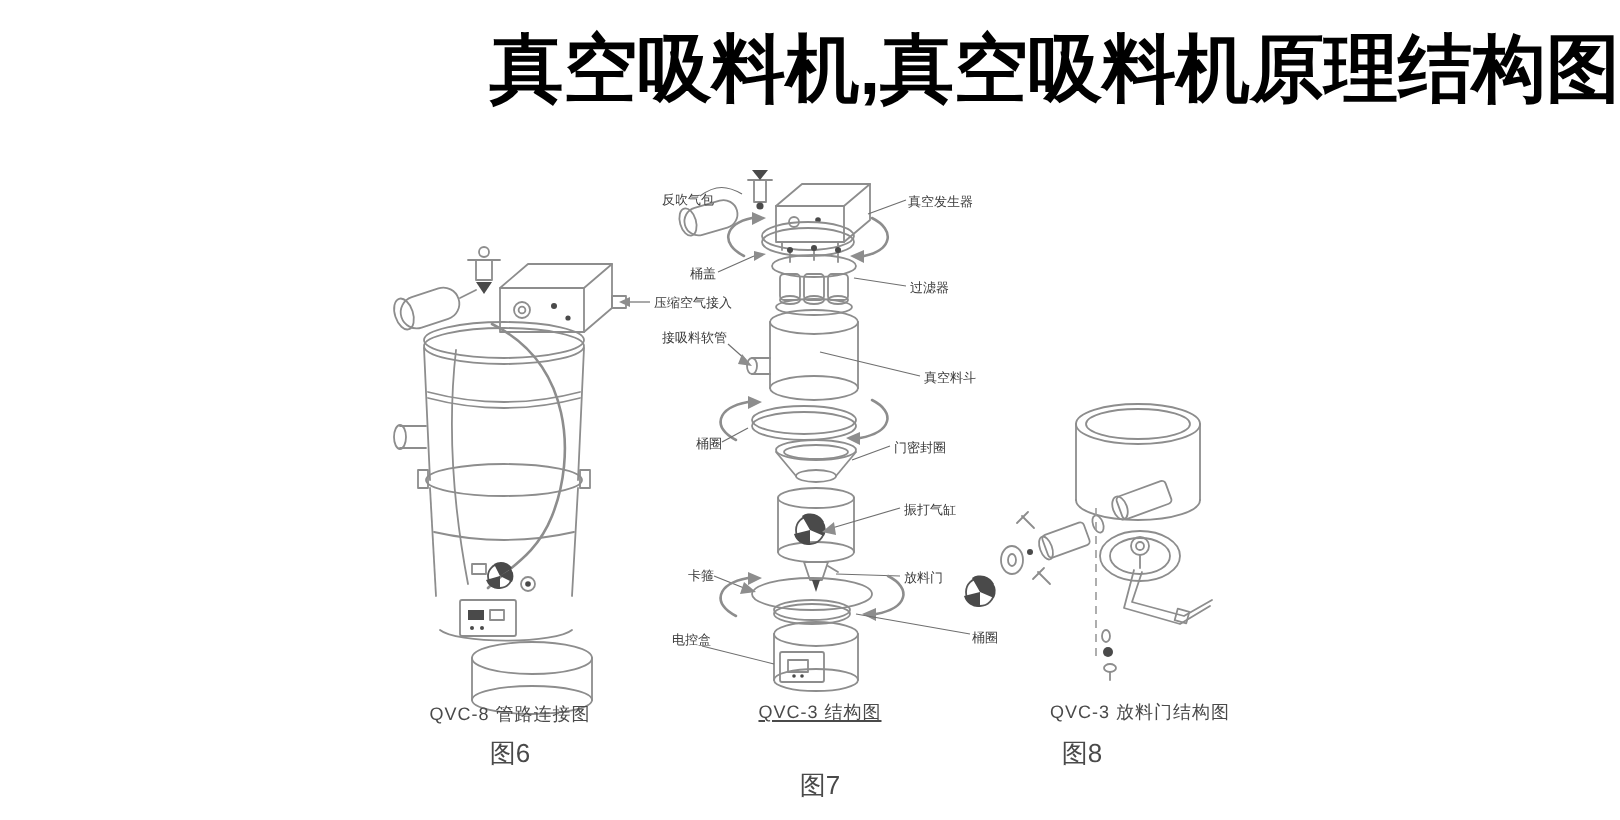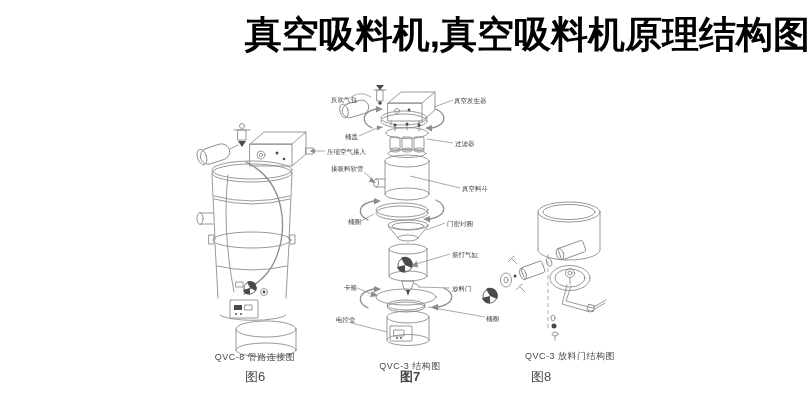--- a/index.html
+++ b/index.html
@@ -352,17 +352,17 @@
     <circle class="dk" cx="61" cy="138" r="2.5"></circle>
     <ellipse class="ln" cx="62" cy="146" rx="3" ry="2"></ellipse>
     <line class="ln" x1="62" y1="148" x2="62" y2="152"></line>
   </g>
 </svg>
 </div>
 
 <div class="caption" style="left:185px;top:351px;width:140px;">QVC-8 管路连接图</div>
 <div class="figno" style="left:185px;top:368px;width:140px;">图6</div>
 
-<div class="caption" style="left:340px;top:360px;width:140px;">QVC-3 结构图</div>
-<div class="figno" style="left:340px;top:368px;width:140px;font-weight:bold;">图7</div>
+<div class="caption" style="left:340px;top:350px;width:140px;text-decoration:underline;">QVC-3 结构图</div>
+<div class="figno" style="left:340px;top:384px;width:140px;">图7</div>
 
 <div class="caption" style="left:495px;top:350px;width:150px;">QVC-3 放料门结构图</div>
 <div class="figno" style="left:466px;top:368px;width:150px;">图8</div>
 
 </body></html>

